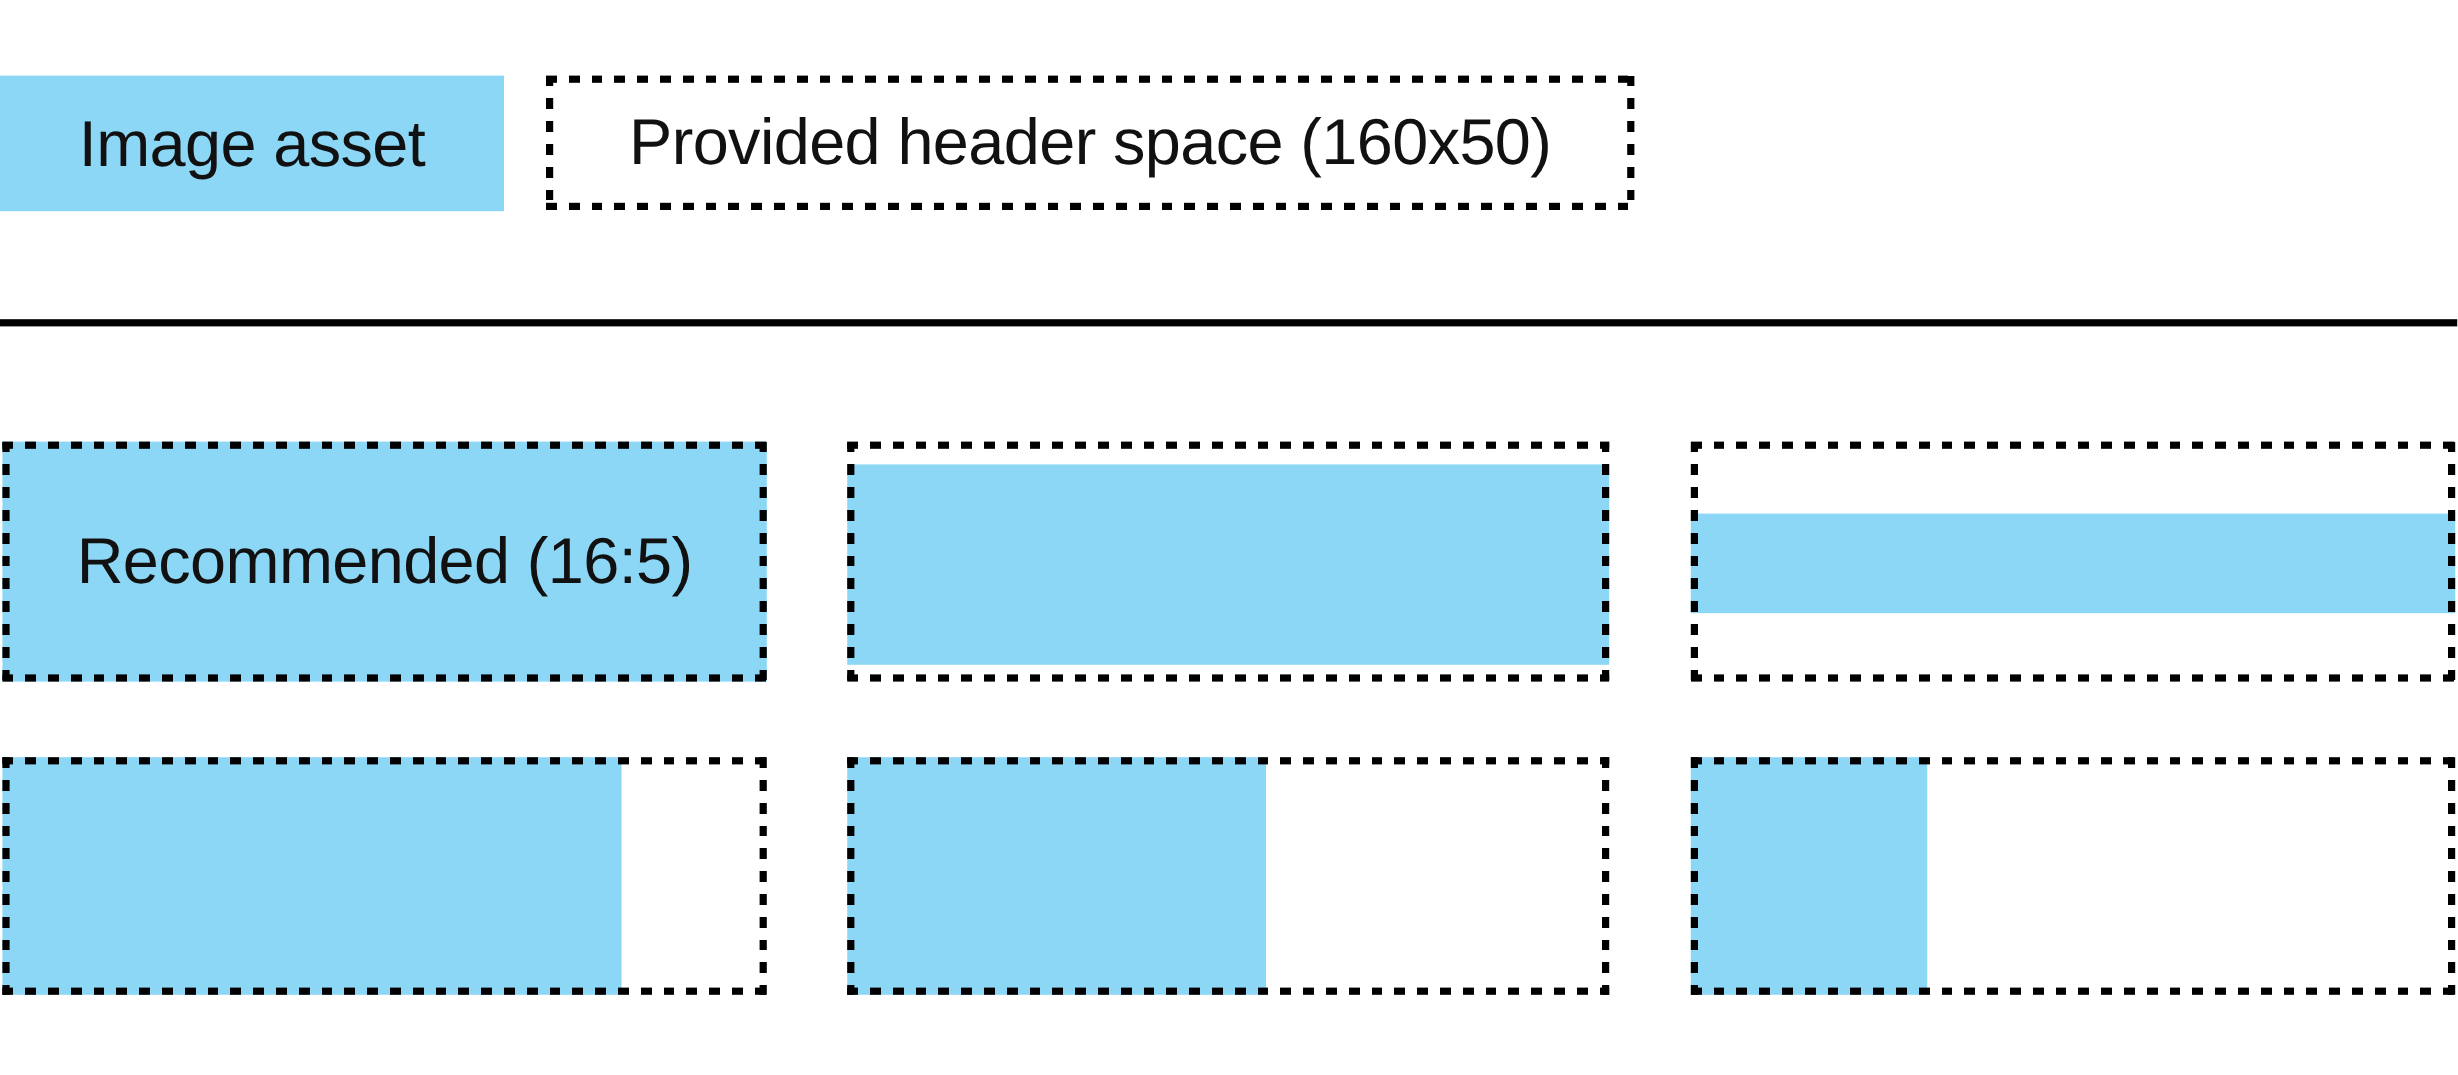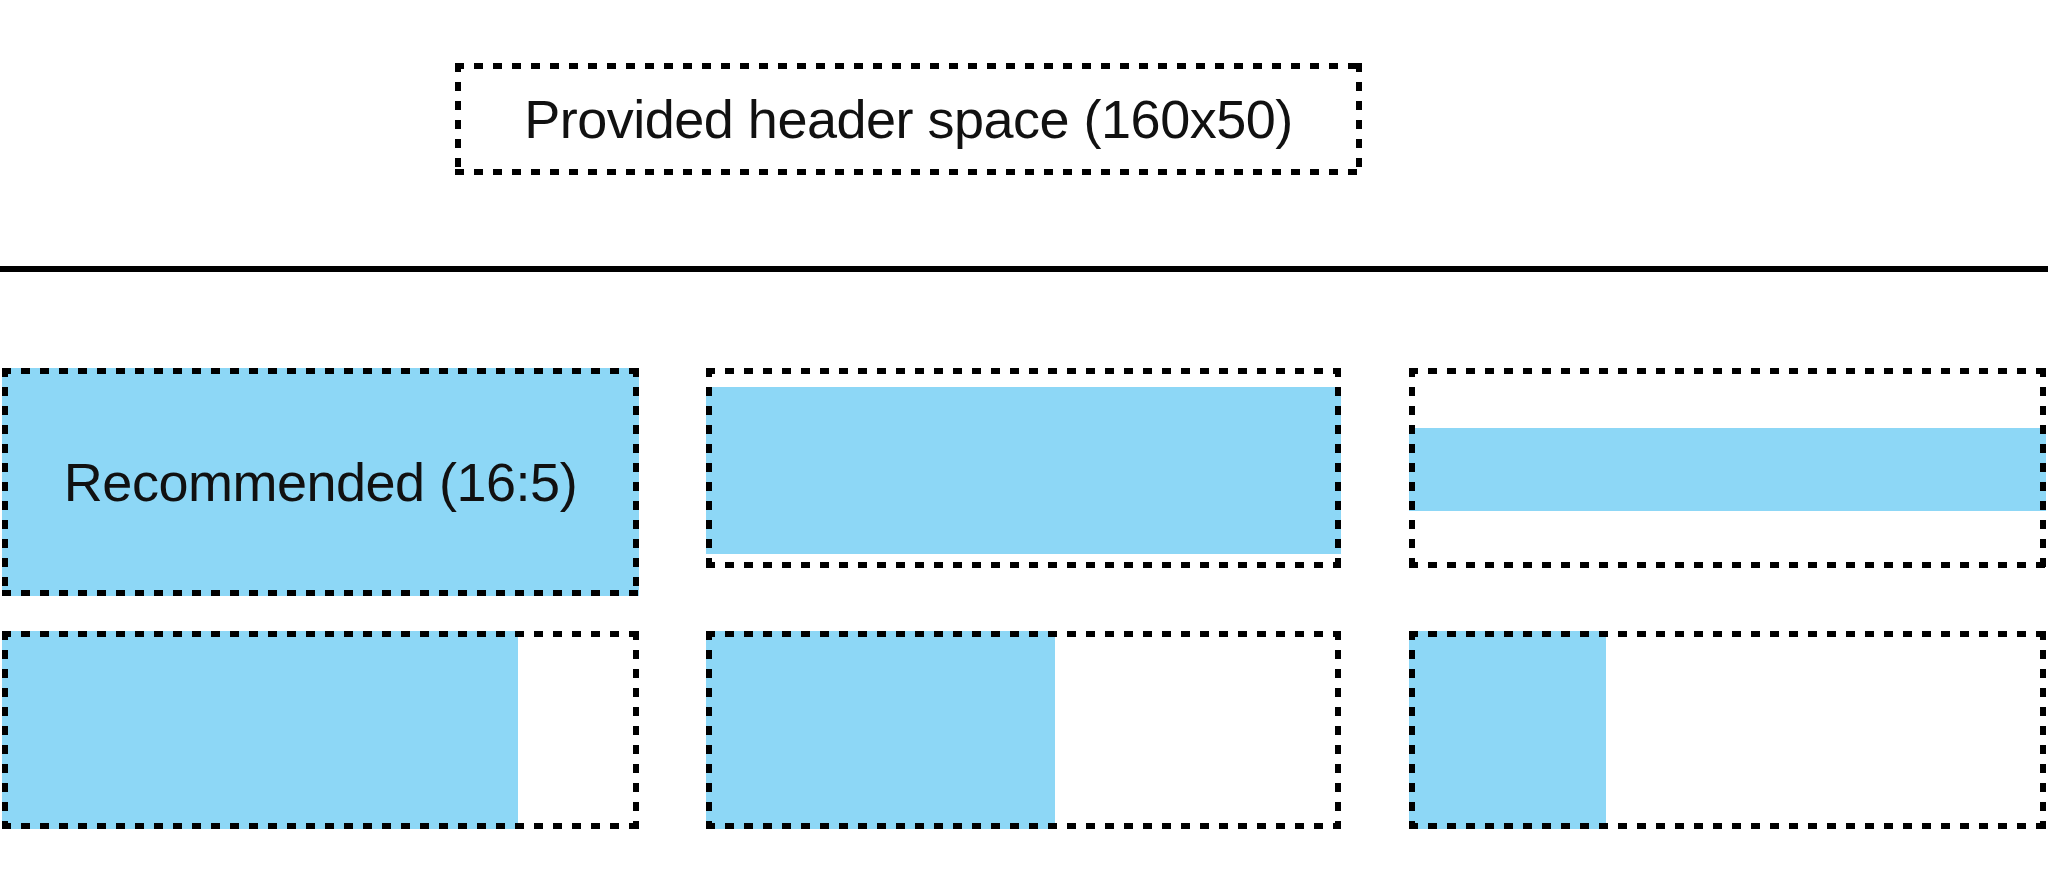--- a/index.html
+++ b/index.html
@@ -79,28 +79,31 @@
     width:2048px;
     height:6px;
     background:var(--border-black);
   }
 </style>
 </head>
 <body>
 
 <div class="canvas">
 
+  <div class="solid-swatch" style="left:0;top:63px;width:420px;height:113px;">
+    <span class="label">Image asset</span>
+  </div>
 
   <div class="dashed-box legend-space" style="left:455px;top:63px;width:907px;height:112px;">
     <span class="label" style="position:relative;z-index:4;">Provided header space (160x50)</span>
   </div>
 
   <div class="divider"></div>
 
-  <div class="dashed-box" style="left:2px;top:368px;width:637px;height:228px;">
+  <div class="dashed-box" style="left:2px;top:368px;width:637px;height:200px;">
     <div class="fill" style="left: 0%; top: 0%; width: 100%; height: 100%;"></div>
     <div class="cell-label label">Recommended (16:5)</div>
   </div>
 
   <div class="dashed-box" style="left:706px;top:368px;width:635px;height:200px;">
     <div class="fill" style="left: 0%; top: 9.5%; width: 100%; height: 83.5%;"></div>
   </div>
 
   <div class="dashed-box" style="left:1409px;top:368px;width:637px;height:200px;">
     <div class="fill" style="left: 0%; top: 30%; width: 100%; height: 41.5%;"></div>

